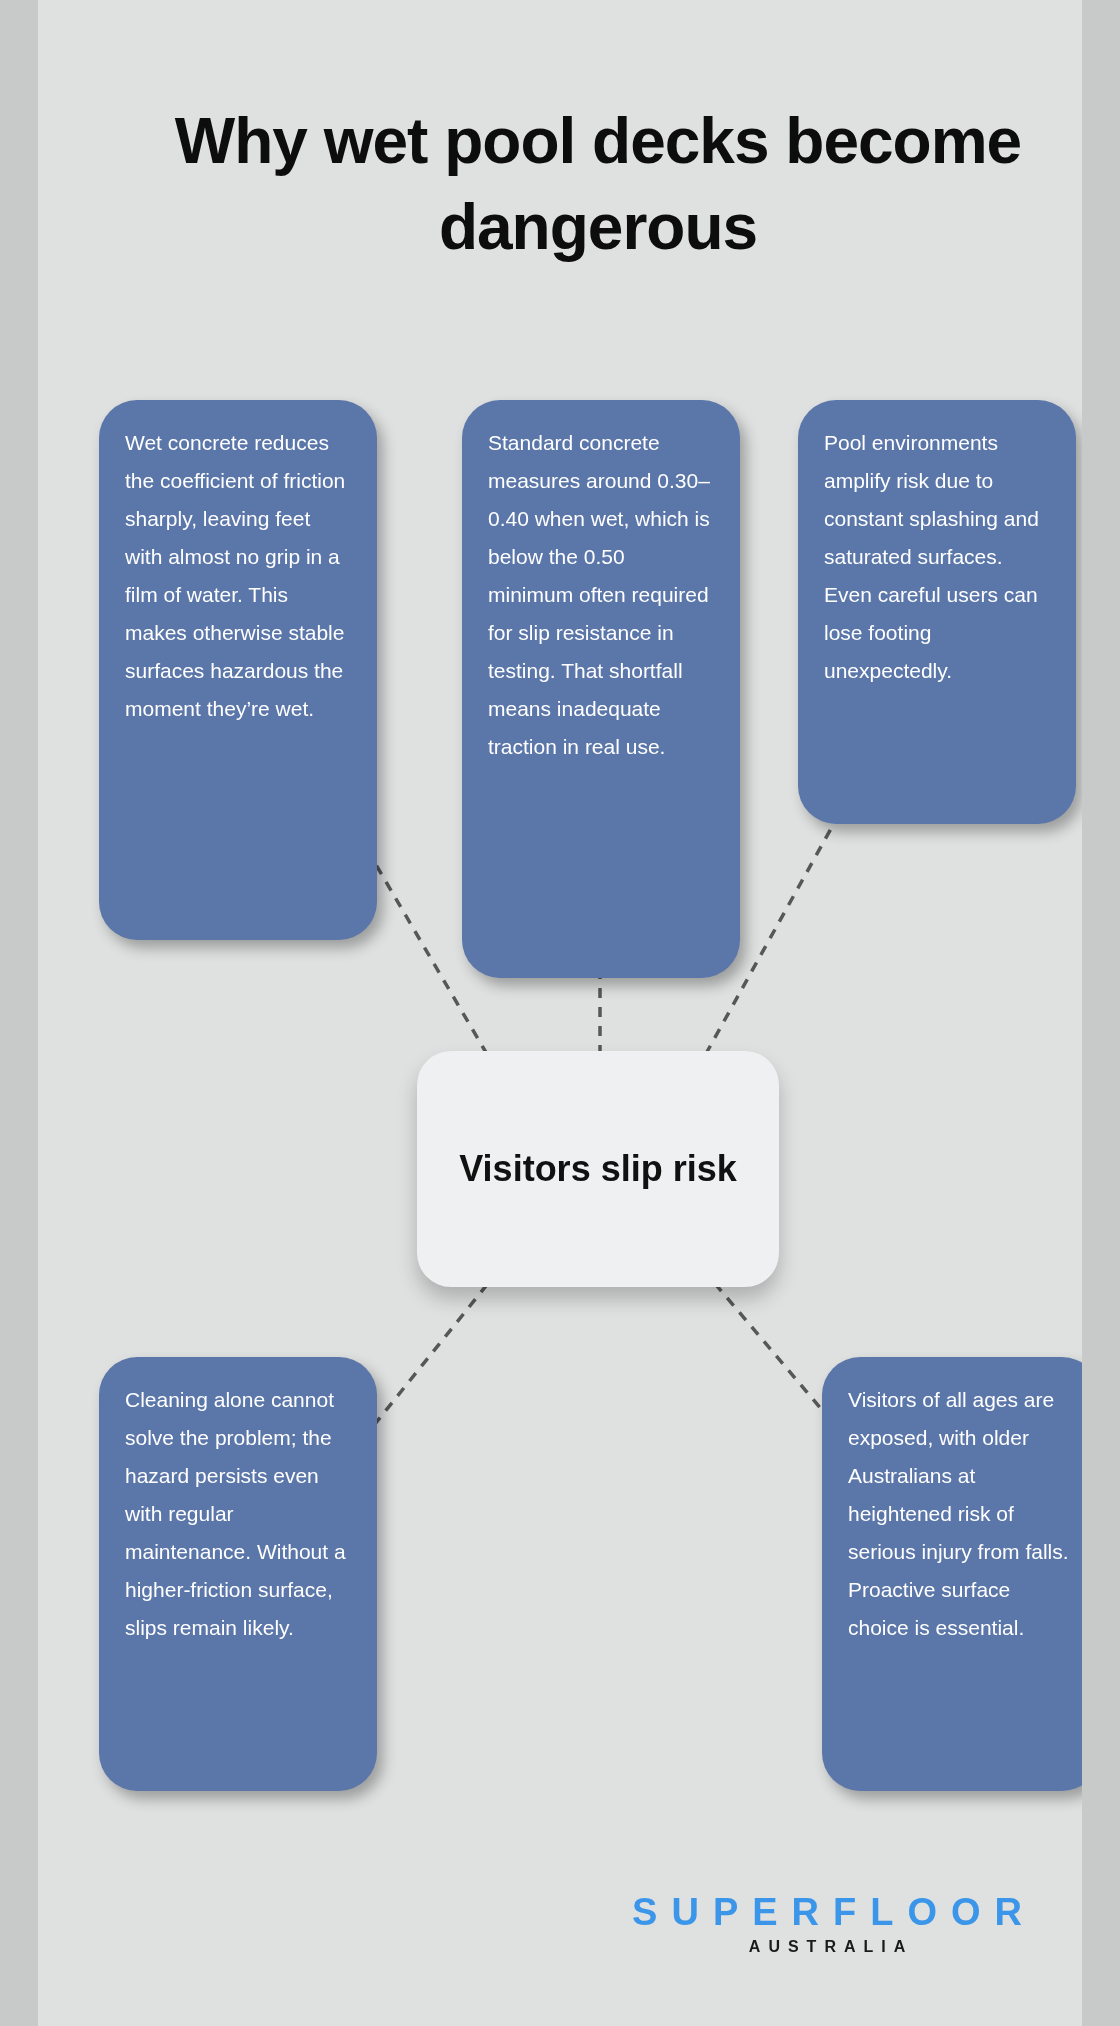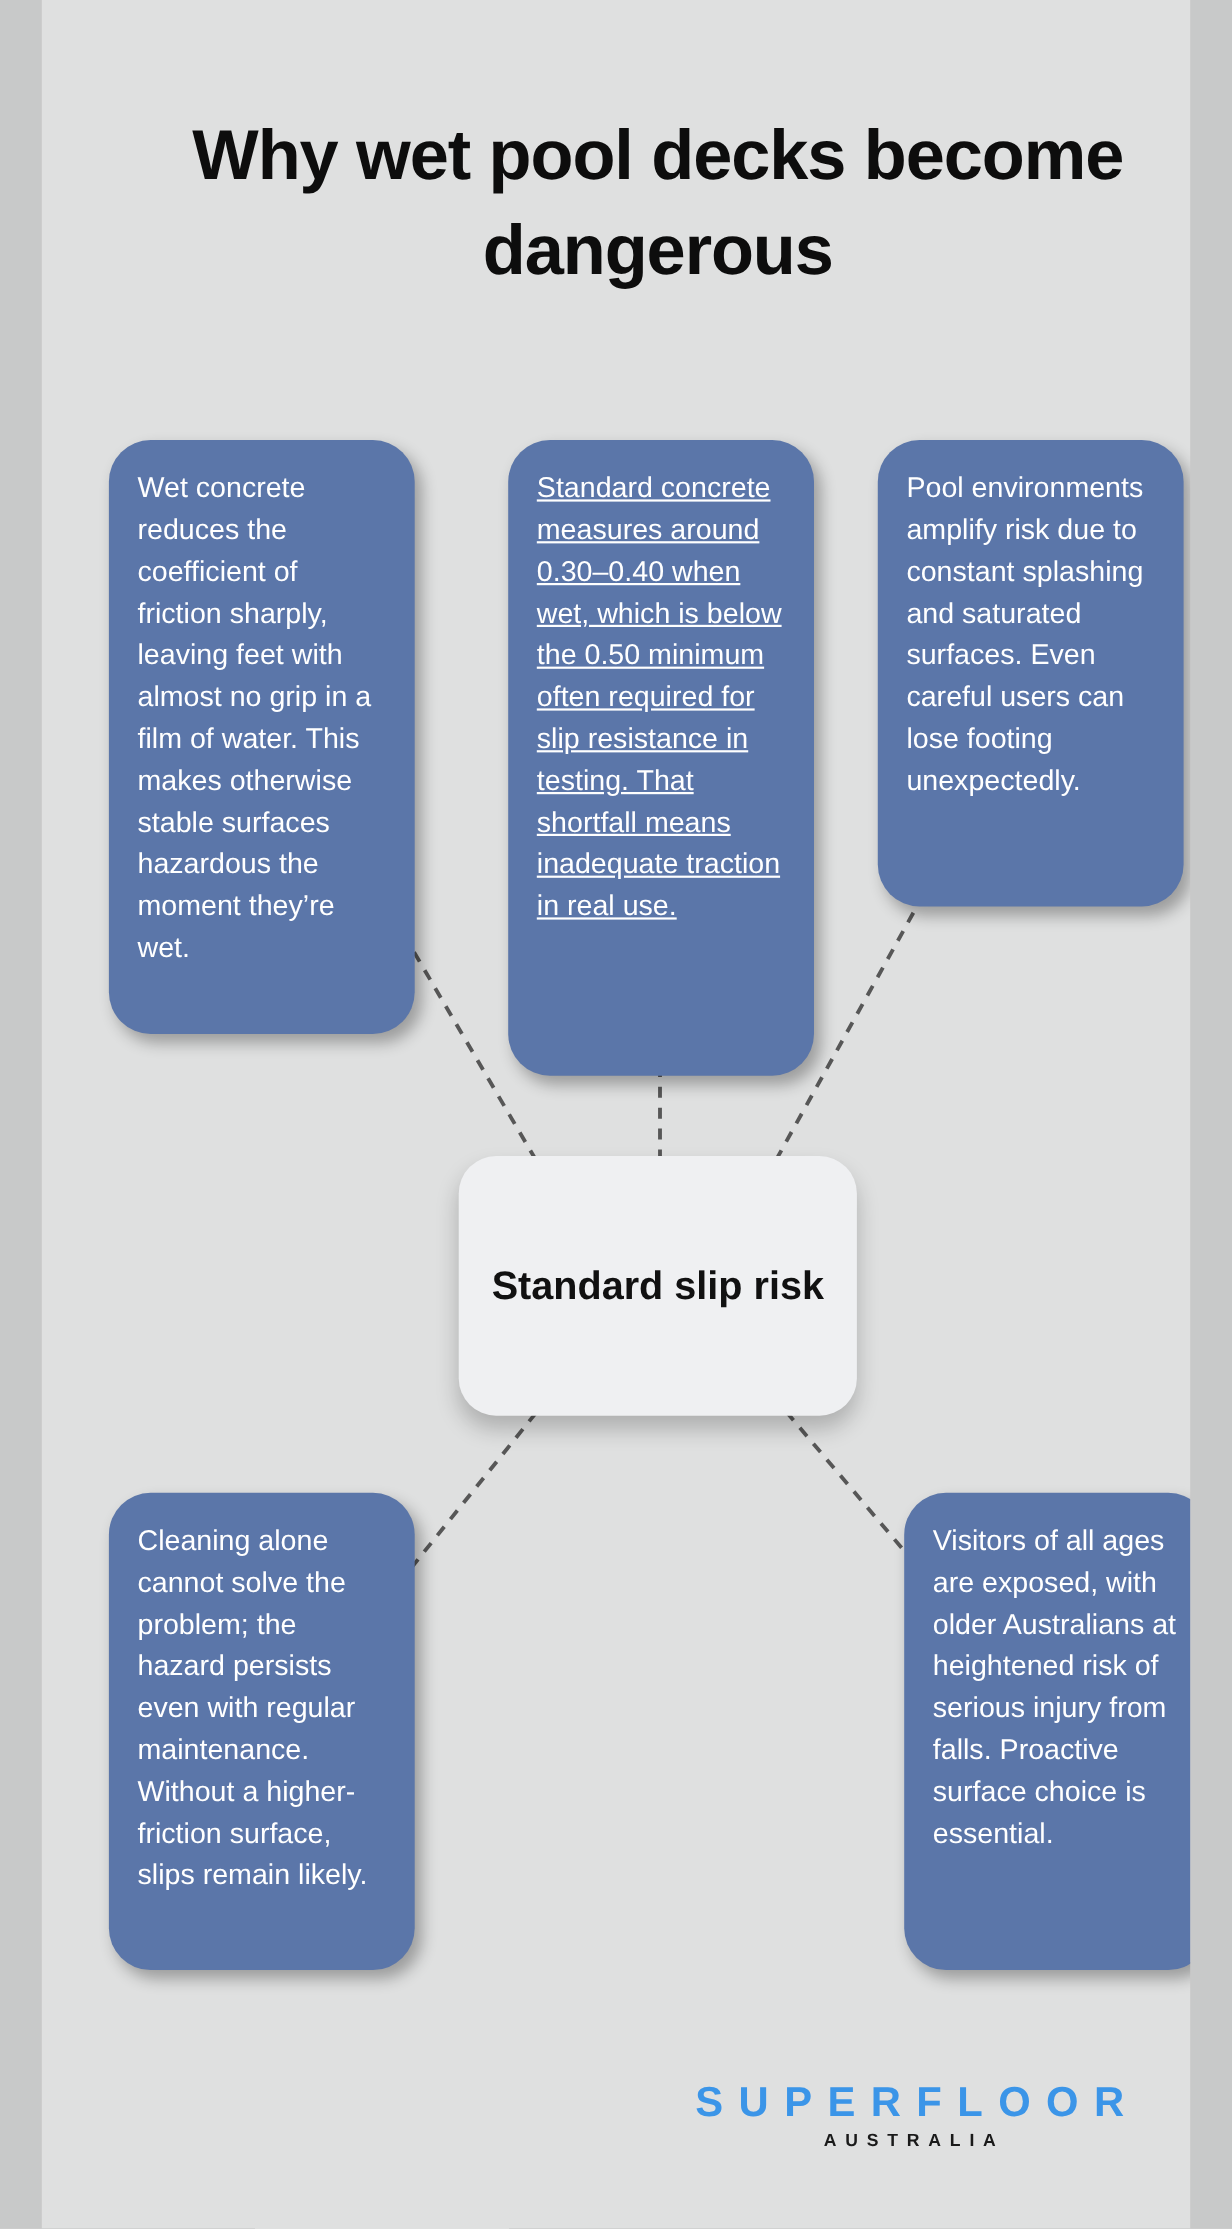--- a/index.html
+++ b/index.html
@@ -46,26 +46,26 @@
     width:278px;
     background:var(--box);
     border-radius:38px;
     box-shadow:6px 8px 14px rgba(0,0,0,0.30);
     box-sizing:border-box;
     padding:24px 26px;
     color:var(--box_text);
   }
   .factor-box p{
     margin:0;
-    font-size:26px;
+    font-size:21px;
     line-height:38px;
     font-weight:400;
   }
   .box-1{left:61px;top:400px;min-height:540px;}
-  .box-2{left:424px;top:400px;min-height:578px;text-decoration:underline;}
+  .box-2{left:424px;top:400px;min-height:578px;}
   .box-3{left:760px;top:400px;min-height:424px;}
   .box-4{left:61px;top:1357px;min-height:434px;}
   .box-5{left:784px;top:1357px;min-height:434px;}
   .center-node{
     position:absolute;
     left:379px;top:1051px;
     width:362px;height:236px;
     background:var(--center_bg);
     border-radius:34px;
     box-shadow:0 12px 20px rgba(0,0,0,0.22);
@@ -122,21 +122,21 @@
 
   <div class="factor-box box-2">
     <p>Standard concrete measures around 0.30–0.40 when wet, which is below the 0.50 minimum often required for slip resistance in testing. That shortfall means inadequate traction in real use.</p>
   </div>
 
   <div class="factor-box box-3">
     <p>Pool environments amplify risk due to constant splashing and saturated surfaces. Even careful users can lose footing unexpectedly.</p>
   </div>
 
   <div class="center-node">
-    <span>Standard slip risk</span>
+    <span>Visitors slip risk</span>
   </div>
 
   <div class="factor-box box-5">
     <p>Visitors of all ages are exposed, with older Australians at heightened risk of serious injury from falls. Proactive surface choice is essential.</p>
   </div>
 
   <div class="factor-box box-4">
     <p>Cleaning alone cannot solve the problem; the hazard persists even with regular maintenance. Without a higher-friction surface, slips remain likely.</p>
   </div>
 

